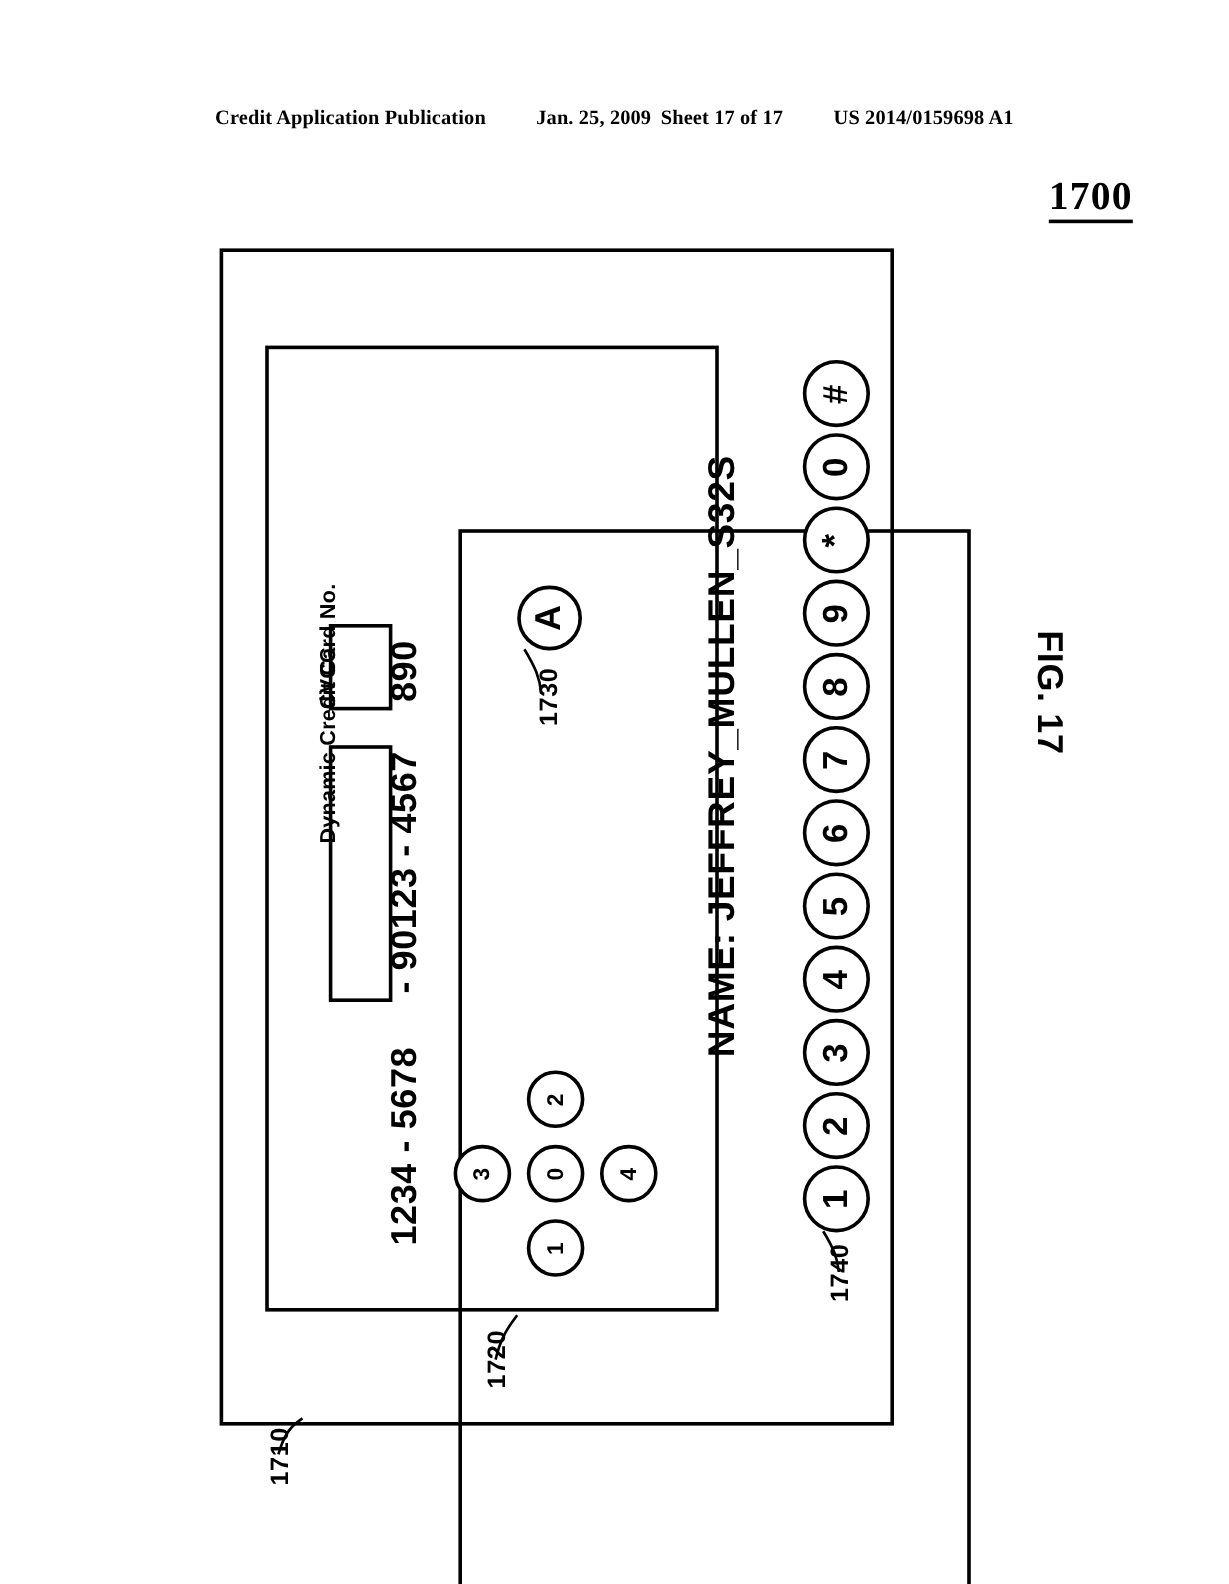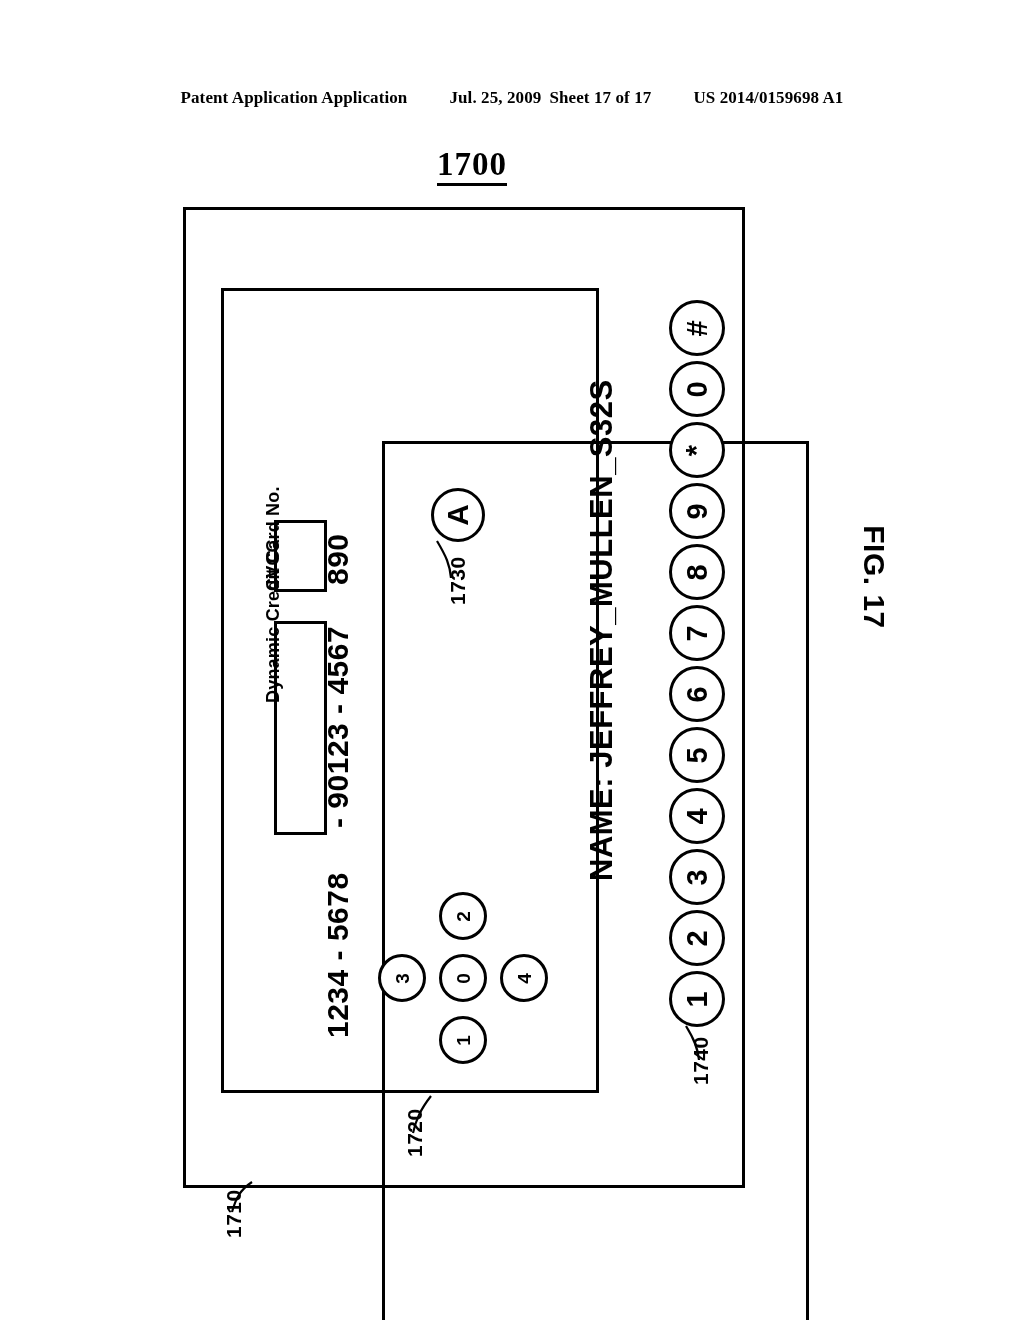--- a/index.html
+++ b/index.html
@@ -37,21 +37,21 @@
   .hdr-date  { margin-right: 8px; }
   .hdr-sheet { margin-right: 42px; }
   .hdr-num   { }
 
   
   .fig-title {
     position: absolute;
     top: 146px;
     left: 0;
     width: 944px;
-    text-align: center;
+    text-align: right;
     font-family: "Liberation Serif", serif;
     font-weight: bold;
     font-size: 33px;
     letter-spacing: 1px;
   }
   .fig-title span {
     border-bottom: 3px solid #000;
     padding-bottom: 1px;
   }
 
@@ -249,22 +249,22 @@
   .leader path {
     fill: none;
     stroke: #000;
     stroke-width: 2.2;
   }
 </style>
 </head>
 <body>
 
 <div class="page-header">
-  <span class="hdr-pub">Patent Application Application</span>
-  <span class="hdr-date">Jul. 25, 2009</span>
+  <span class="hdr-pub">Credit Application Publication</span>
+  <span class="hdr-date">Jan. 25, 2009</span>
   <span class="hdr-sheet">Sheet 17 of 17</span>
   <span class="hdr-num">US 2014/0159698 A1</span>
 </div>
 
 <div class="fig-title">
   <span>1700</span>
 </div>
 
 <div class="fig-caption">FIG. 17</div>
 

